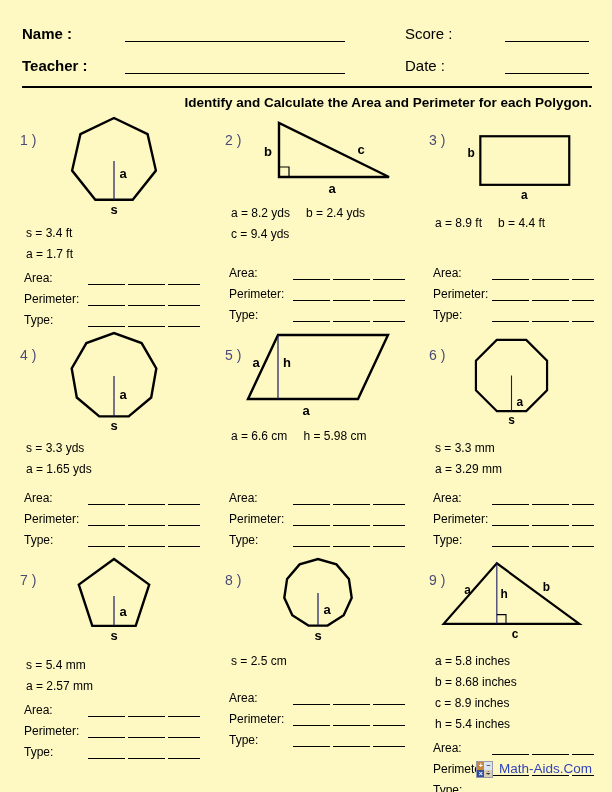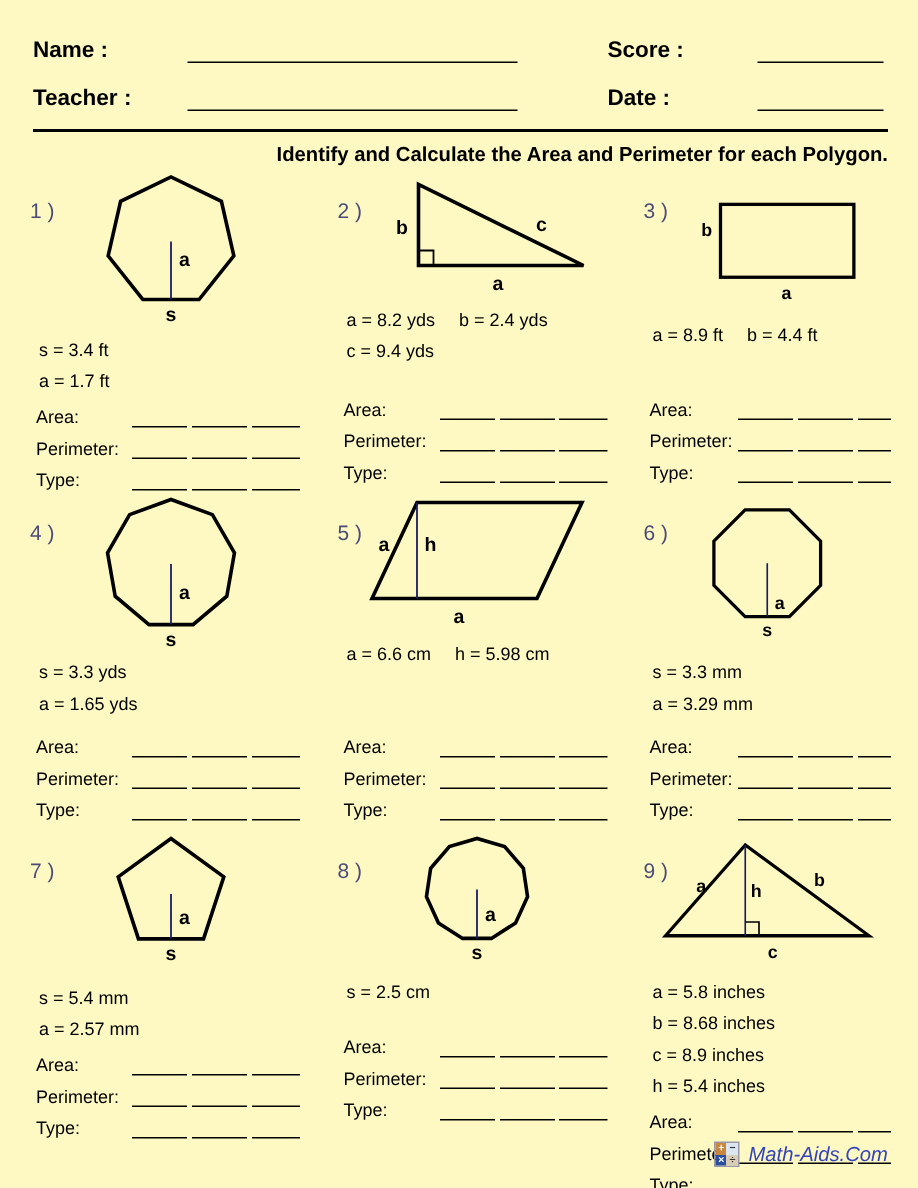--- a/index.html
+++ b/index.html
@@ -8,21 +8,21 @@
     width:612px; height:792px; background:#fef9c3; position:relative;
     font-family:"Liberation Sans", sans-serif; color:#000; overflow:hidden;
     margin:0 auto;
   }
   
   .hdr { padding:16px 20px 0 22px; }
   .hdr-row { display:flex; align-items:flex-end; height:26px; margin-bottom:6px; }
   .hdr-label { font-weight:bold; font-size:15px; width:103px; }
   .hdr-line { border-bottom:1.5px solid #000; height:18px; }
   .line-name { width:220px; margin-right:40px; }
-  .hdr-label2 { font-weight:bold; font-size:15px; width:100px; margin-left:20px;margin-top:48px; }
+  .hdr-label2 { font-weight:normal; font-size:15px; width:100px; margin-left:20px;margin-top:48px; }
   .line-score { width:84px; }
   .rule { border-top:2px solid #000; margin-top:12px; }
   .title { text-align:right; font-weight:bold; font-size:13.5px; margin-top:7px; }
   
   #grid {
     display:grid; grid-template-columns:197px 196px 175px;
     grid-template-rows:215px 225px 200px; column-gap:8px;
     padding:4px 10px 0 14px;
   }
   .prob { position:relative; display:flex; flex-direction:column; padding:0 4px 6px 6px; }
@@ -37,21 +37,21 @@
   .dim-seg:last-child { margin-right:0; }
   .answers { margin-top:auto; padding-left:4px; }
   .ans-row { display:flex; align-items:flex-end; height:20px; margin-bottom:1px; }
   .ans-label { font-size:12px; width:64px; }
   .blank {
     width:112px; height:14px;
     background-image:repeating-linear-gradient(to right,#000 0 37px,transparent 37px 40px);
     background-position:bottom left; background-size:100% 1.3px; background-repeat:no-repeat;
   }
   
-  .footer { position:absolute; right:20px; bottom:14px; display:flex; align-items:center;font-style:italic; }
+  .footer { position:absolute; right:20px; bottom:14px; display:flex; align-items:flex-start; }
   .logo { width:17px; height:17px; display:grid; grid-template-columns:1fr 1fr; grid-template-rows:1fr 1fr;
           border:1px solid #99a; margin-right:6px; }
   .logo span { font-size:7px; line-height:7.5px; text-align:center; font-weight:bold; }
   .lg0 { background:#c8873c; color:#fff; }
   .lg1 { background:#dce6f0; color:#334; }
   .lg2 { background:#2d4e9e; color:#fff; }
   .lg3 { background:#d8cdb4; color:#333; }
   .brand { font-size:13.5px; color:#3344bb; }
 </style>
 </head>

